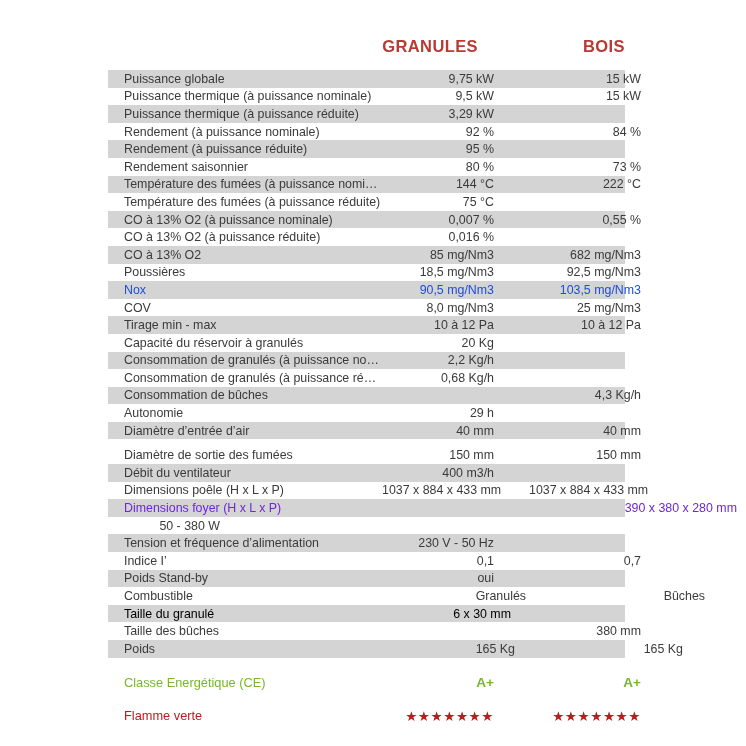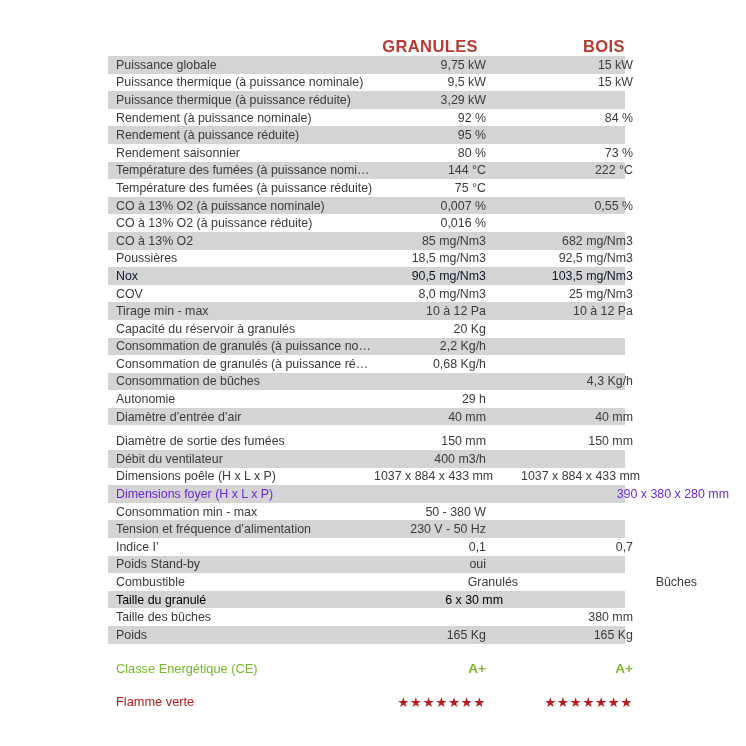--- a/index.html
+++ b/index.html
@@ -20,21 +20,21 @@
     left: 108px;
     top: 18px;
     width: 517px;
   }
 
   
   .spec-head {
     display: flex;
     align-items: flex-end;
     height: 36px;
-    padding-bottom: 2px;
+    padding-bottom: 16px;
   }
   .spec-head .h-label {
     flex: 0 0 258px;
   }
   .spec-head .h-col {
     font-size: 16.5px;
     font-weight: bold;
     letter-spacing: 0.4px;
     text-align: right;
     line-height: 1;
@@ -53,21 +53,21 @@
     height: 17.6px;
     font-size: 12.4px;
     color: #3b3b3b;
     white-space: nowrap;
   }
   .row.stripe {
     background: #d4d4d4;
   }
   .row .c-label {
     flex: 0 0 258px;
-    padding-left: 8px;
+    padding-left: 16px;
     overflow: hidden;
     text-overflow: ellipsis;
   }
   .row .c-granules {
     flex: 0 0 112px;
     text-align: right;
   }
   .row .c-bois {
     flex: 0 0 147px;
     text-align: right;
@@ -163,21 +163,21 @@
       <div class="row stripe" style="color: rgb(59, 59, 59);">
         <div class="c-label">CO à 13% O2</div>
         <div class="c-granules">85 mg/Nm3</div>
         <div class="c-bois">682 mg/Nm3</div>
       </div>
       <div class="row" style="color: rgb(59, 59, 59);">
         <div class="c-label">Poussières</div>
         <div class="c-granules">18,5 mg/Nm3</div>
         <div class="c-bois">92,5 mg/Nm3</div>
       </div>
-      <div class="row stripe" style="color: #0f172a;">
+      <div class="row stripe" style="color: #1d4ed8;">
         <div class="c-label">Nox</div>
         <div class="c-granules">90,5 mg/Nm3</div>
         <div class="c-bois">103,5 mg/Nm3</div>
       </div>
       <div class="row" style="color: rgb(59, 59, 59);">
         <div class="c-label">COV</div>
         <div class="c-granules">8,0 mg/Nm3</div>
         <div class="c-bois">25 mg/Nm3</div>
       </div>
       <div class="row stripe" style="color: rgb(59, 59, 59);">
@@ -229,21 +229,20 @@
         <div class="c-label">Dimensions poêle (H x L x P)</div>
         <div class="c-granules">1037 x 884 x 433 mm</div>
         <div class="c-bois">1037 x 884 x 433 mm</div>
       </div>
       <div class="row stripe" style="color: #6d28d9; gap: 48px;">
         <div class="c-label">Dimensions foyer (H x L x P)</div>
         <div class="c-granules"></div>
         <div class="c-bois">390 x 380 x 280 mm</div>
       </div>
       <div class="row" style="color: rgb(59, 59, 59);">
-        <div class="c-label">Consommation min - max</div>
         <div class="c-granules">50 - 380 W</div>
         <div class="c-bois"></div>
       </div>
       <div class="row stripe" style="color: rgb(59, 59, 59);">
         <div class="c-label">Tension et fréquence d’alimentation</div>
         <div class="c-granules">230 V - 50 Hz</div>
         <div class="c-bois"></div>
       </div>
       <div class="row" style="color: rgb(59, 59, 59);">
         <div class="c-label">Indice I’</div>
@@ -263,21 +262,21 @@
       <div class="row stripe" style="color: #000000; gap: 17px;">
         <div class="c-label">Taille du granulé</div>
         <div class="c-granules">6 x 30 mm</div>
         <div class="c-bois"></div>
       </div>
       <div class="row" style="color: rgb(59, 59, 59);">
         <div class="c-label">Taille des bûches</div>
         <div class="c-granules"></div>
         <div class="c-bois">380 mm</div>
       </div>
-      <div class="row stripe" style="color: rgb(59, 59, 59);">
+      <div class="row stripe" style="color: rgb(59, 59, 59); gap: 21px;">
         <div class="c-label">Poids</div>
         <div class="c-granules">165 Kg</div>
         <div class="c-bois">165 Kg</div>
       </div>
       <div class="row green" style="color: rgb(118, 184, 42);">
         <div class="c-label">Classe Energétique (CE)</div>
         <div class="c-granules">A+</div>
         <div class="c-bois">A+</div>
       </div>
       <div class="row green" style="color: #b91c1c;">

